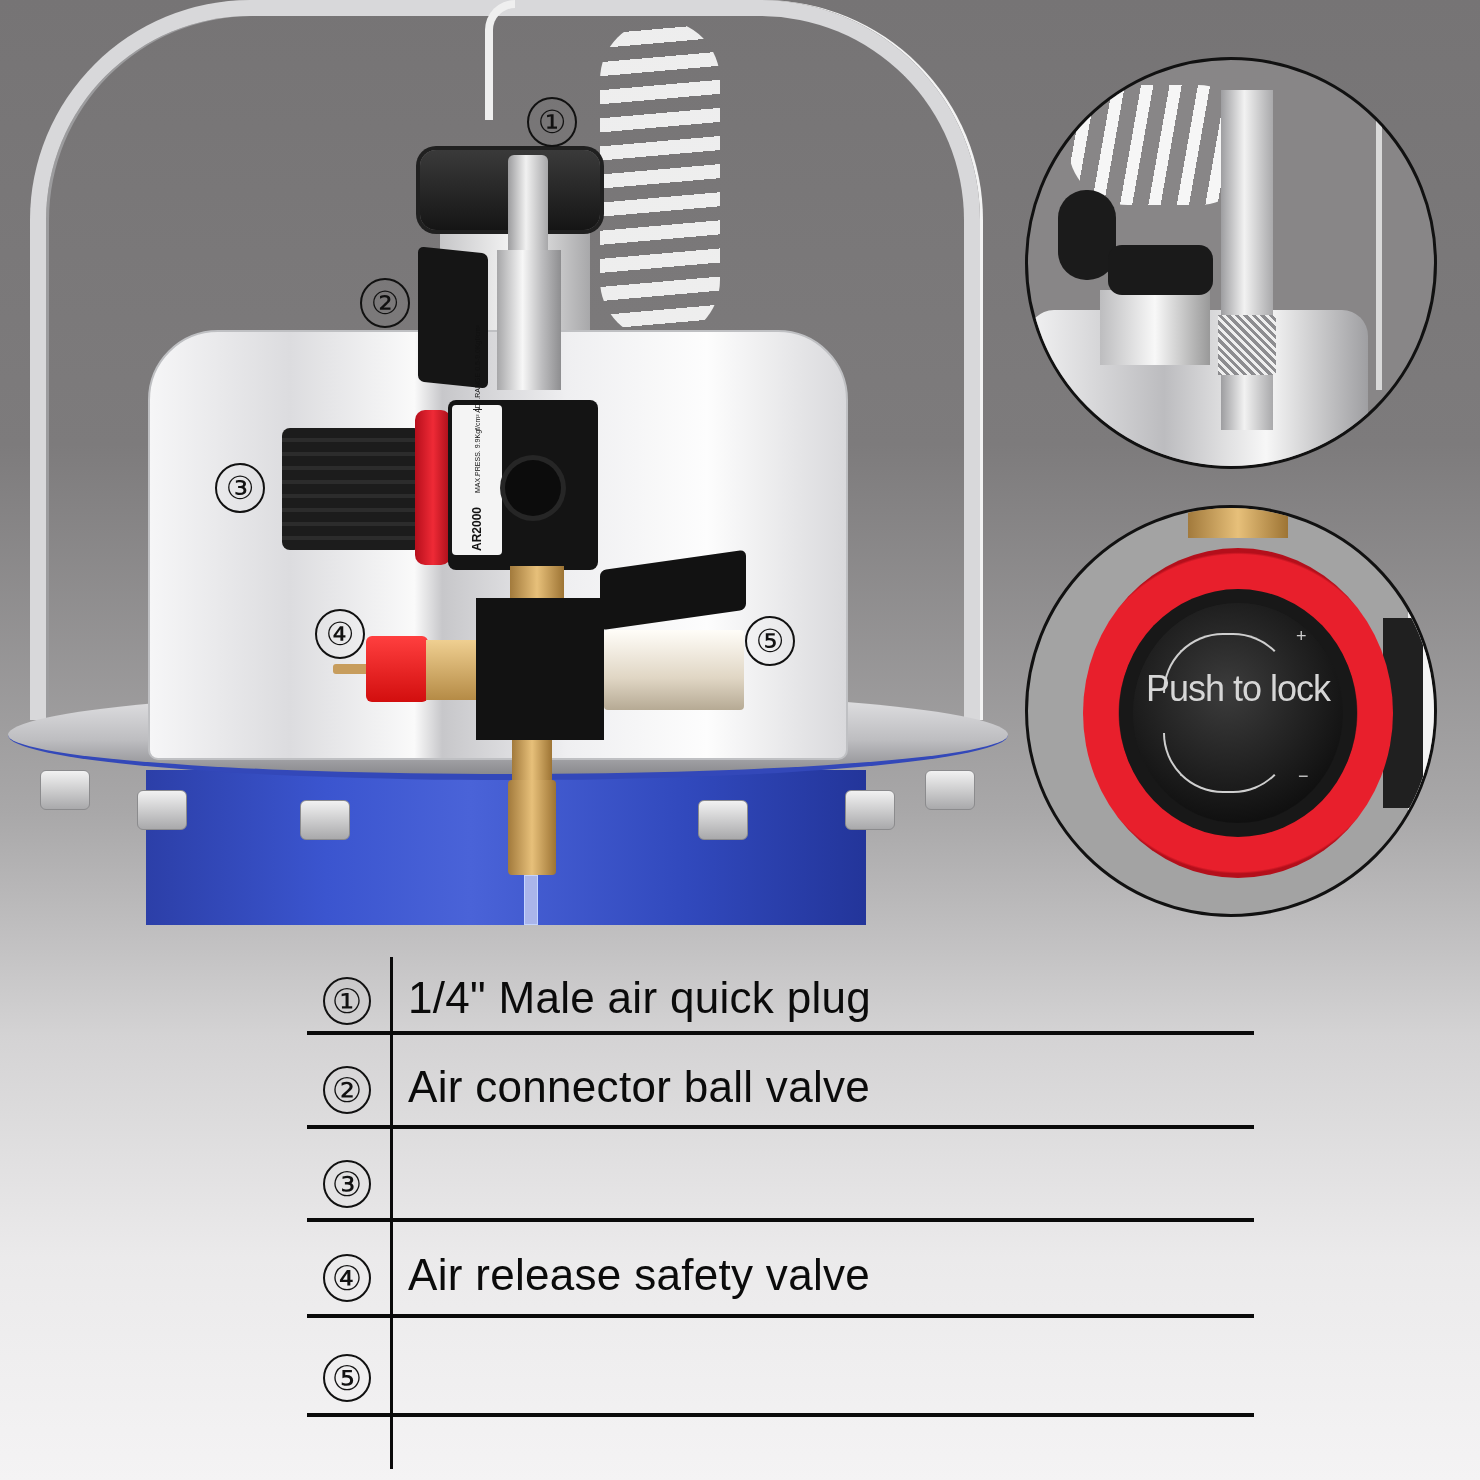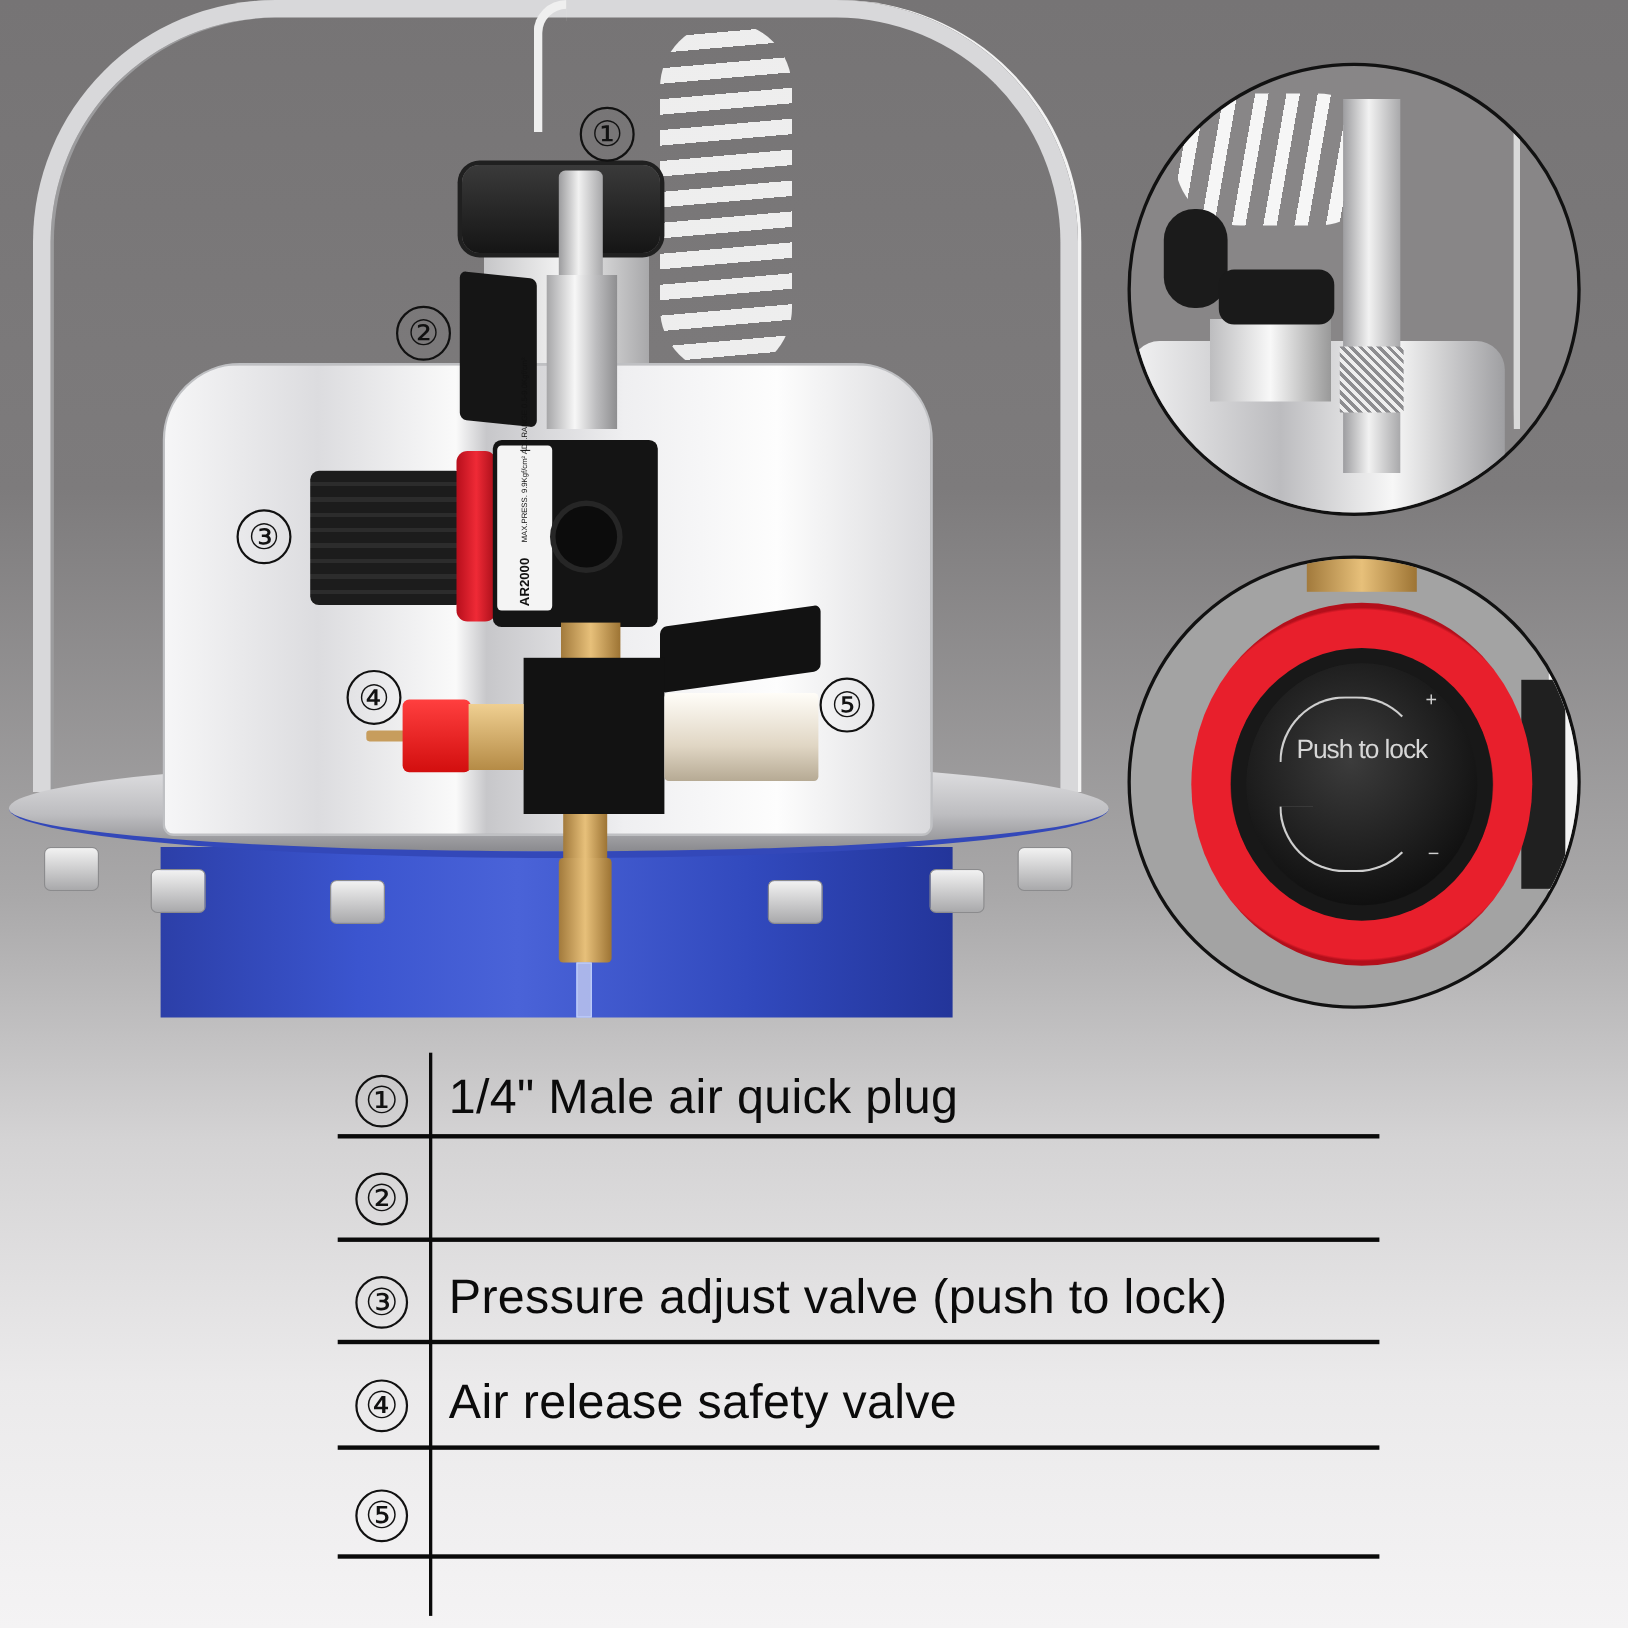--- a/index.html
+++ b/index.html
@@ -132,21 +132,21 @@
   .it-knurl { left: 190px; top: 255px; width: 58px; height: 60px; background: repeating-linear-gradient(45deg,#8d8d90 0 3px,#efefef 3px 6px); }
   .it-gauge { left: 80px; top: 185px; width: 105px; height: 50px; background: #1a1a1a; border-radius: 14px; }
   .it-gauge-body { left: 72px; top: 230px; width: 110px; height: 75px; background: linear-gradient(90deg,#bdbdbf,#f8f8f8,#999); }
   .it-knob { left: 30px; top: 130px; width: 58px; height: 90px; background: #1b1b1b; border-radius: 28px; }
   .it-rod { left: 340px; top: 30px; width: 14px; height: 300px; border-right: 6px solid #d9d9d9; border-radius: 0 40px 0 0; }
 
   .ib-ring { left: 55px; top: 40px; width: 310px; height: 330px; border-radius: 50%; background: radial-gradient(circle, #1a1a1a 0 52%, #e81f2c 53% 70%, #b40f1b 71% 100%); }
   .ib-cap { left: 105px; top: 95px; width: 210px; height: 220px; border-radius: 50%; background: radial-gradient(circle at 45% 40%, #3c3c3c, #101010 75%); box-shadow: 0 0 0 14px #181818; }
   .ib-text {
     left: 100px; top: 160px; width: 220px; text-align: center;
-    color: #d6d6d6; font-size: 24px; letter-spacing: -1px;
+    color: #d6d6d6; font-size: 36px; letter-spacing: -1px;
     font-family: "Liberation Sans", sans-serif;
   }
   .ib-arrow-top { left: 135px; top: 125px; width: 130px; height: 60px; border: 2px solid #cfcfcf; border-bottom: none; border-radius: 70px 70px 0 0; border-right-color: transparent; }
   .ib-arrow-bot { left: 135px; top: 225px; width: 130px; height: 60px; border: 2px solid #cfcfcf; border-top: none; border-radius: 0 0 70px 70px; border-right-color: transparent; }
   .ib-plus { left: 268px; top: 118px; color: #cfcfcf; font-size: 18px; }
   .ib-minus { left: 270px; top: 258px; color: #cfcfcf; font-size: 18px; }
   .ib-brass { left: 160px; top: 0; width: 100px; height: 30px; background: linear-gradient(90deg,#a27a3c,#e7c07a,#9d7434); }
   .ib-side { left: 355px; top: 110px; width: 40px; height: 190px; background: #202020; }
   .ib-white { left: 380px; top: 60px; width: 40px; height: 300px; background: #f4f4f4; }
 
@@ -241,24 +241,24 @@
 </div>
 
 <div class="abs legend">
   <div class="abs legend-vline"></div>
 
   <div class="abs legend-num" style="top:20px">①</div>
   <div class="abs legend-text" style="top:16px">1/4" Male air quick plug</div>
   <div class="abs legend-rule" style="top:74px"></div>
 
   <div class="abs legend-num" style="top:109px">②</div>
+  <div class="abs legend-text" style="top:105px">Air connector ball valve</div>
   <div class="abs legend-rule" style="top:168px"></div>
 
   <div class="abs legend-num" style="top:203px">③</div>
-  <div class="abs legend-text" style="top:198px">Pressure adjust valve (push to lock)</div>
   <div class="abs legend-rule" style="top:261px"></div>
 
   <div class="abs legend-num" style="top:297px">④</div>
   <div class="abs legend-text" style="top:293px">Air release safety valve</div>
   <div class="abs legend-rule" style="top:357px"></div>
 
   <div class="abs legend-num" style="top:397px">⑤</div>
   <div class="abs legend-rule" style="top:456px"></div>
 </div>
 

